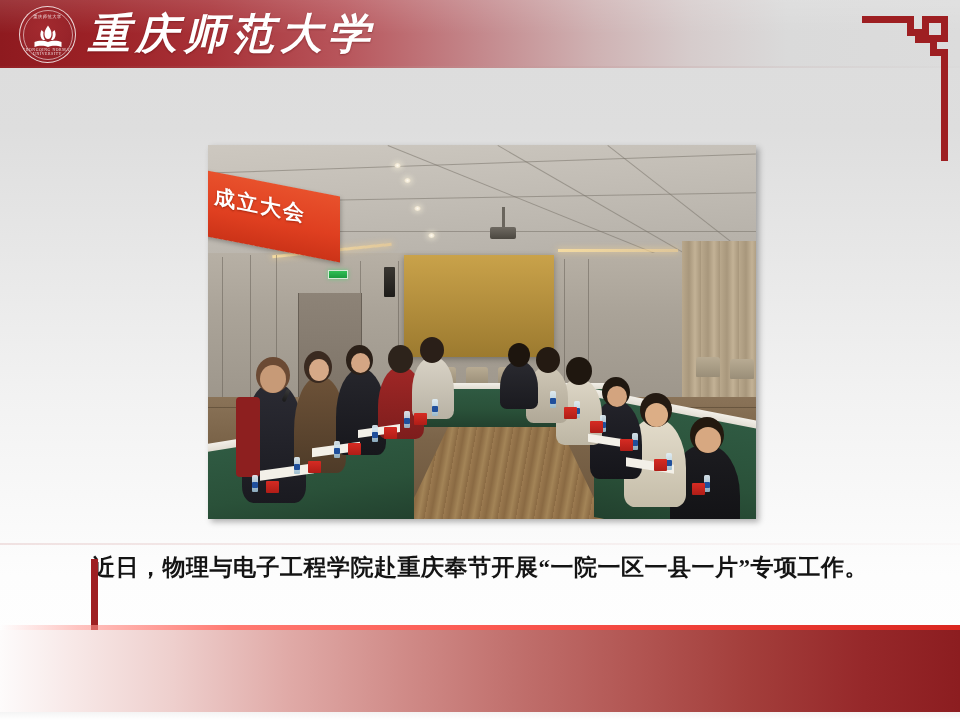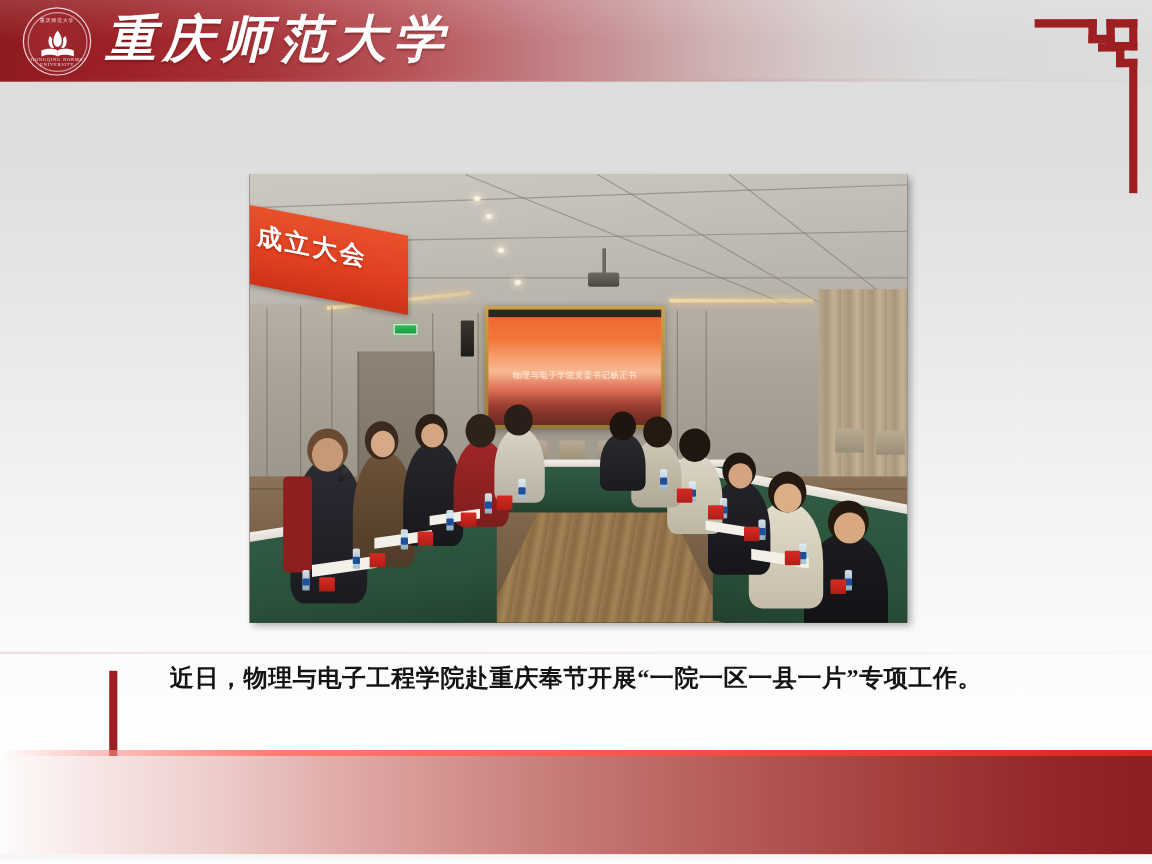--- a/index.html
+++ b/index.html
@@ -311,21 +311,21 @@
     left: 0; top: 543px;
     width: 960px; height: 2px;
     background: linear-gradient(90deg, rgba(160,40,40,0.12), rgba(160,40,40,0.06) 60%, rgba(160,40,40,0.02));
   }
   #caption {
     position: absolute;
     left: 0; top: 552px;
     width: 960px;
     text-align: center;
     font-family: "Liberation Serif", serif;
-    font-size: 20px;
+    font-size: 23px;
     font-weight: bold;
     color: #141414;
     letter-spacing: 0.5px;
     white-space: nowrap;
   }
 
   
   #bottom-highlight {
     position: absolute;
     left: 0; top: 625px;
@@ -434,24 +434,20 @@
       <div class="p-banner-text">成立大会</div>
 
       <div class="p-door"></div>
       <div class="p-exit"></div>
       <div class="p-speaker"></div>
 
       <div class="p-proj-arm"></div>
       <div class="p-projector"></div>
 
       <div class="p-screen-frame"></div>
-      <div class="p-screen">
-        <div class="p-screen-skyline"></div>
-        <div class="p-screen-text">物理与电子学院党委书记杨正书</div>
-      </div>
 
       <div class="p-curtain"></div>
 
       <div class="p-floor"></div>
       <div class="p-floor-strip" style="left:0; top:262px; width:548px;"></div>
       <div class="p-wood" style="left:196px; top:282px; width:200px; height:92px; clip-path:polygon(22% 0%, 78% 0%, 100% 100%, 0% 100%);"></div>
 
       <div class="p-chair" style="left:226px; top:222px; width:22px; height:18px;"></div>
       <div class="p-chair" style="left:258px; top:222px; width:22px; height:18px;"></div>
       <div class="p-chair" style="left:290px; top:222px; width:22px; height:18px;"></div>

